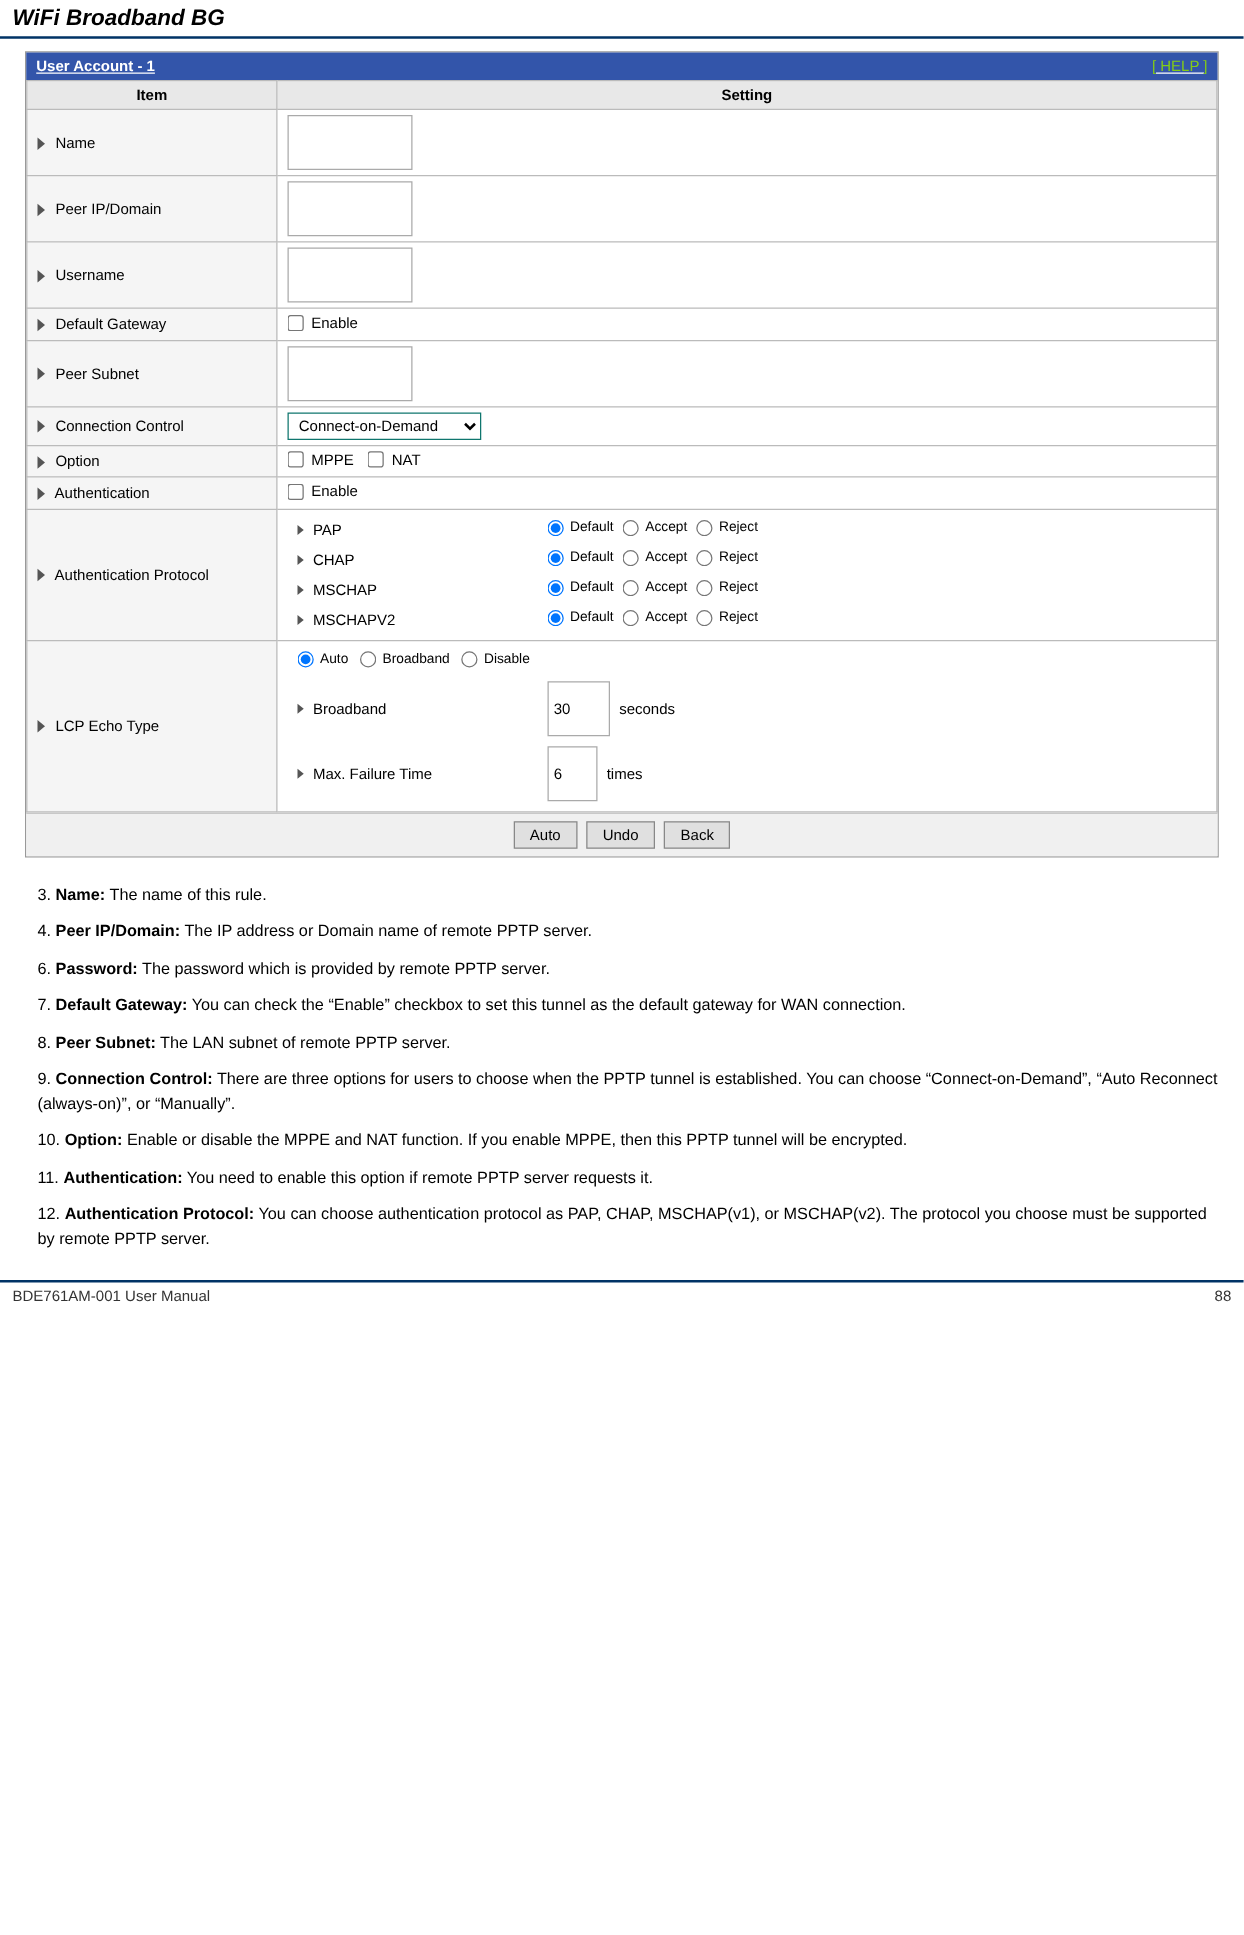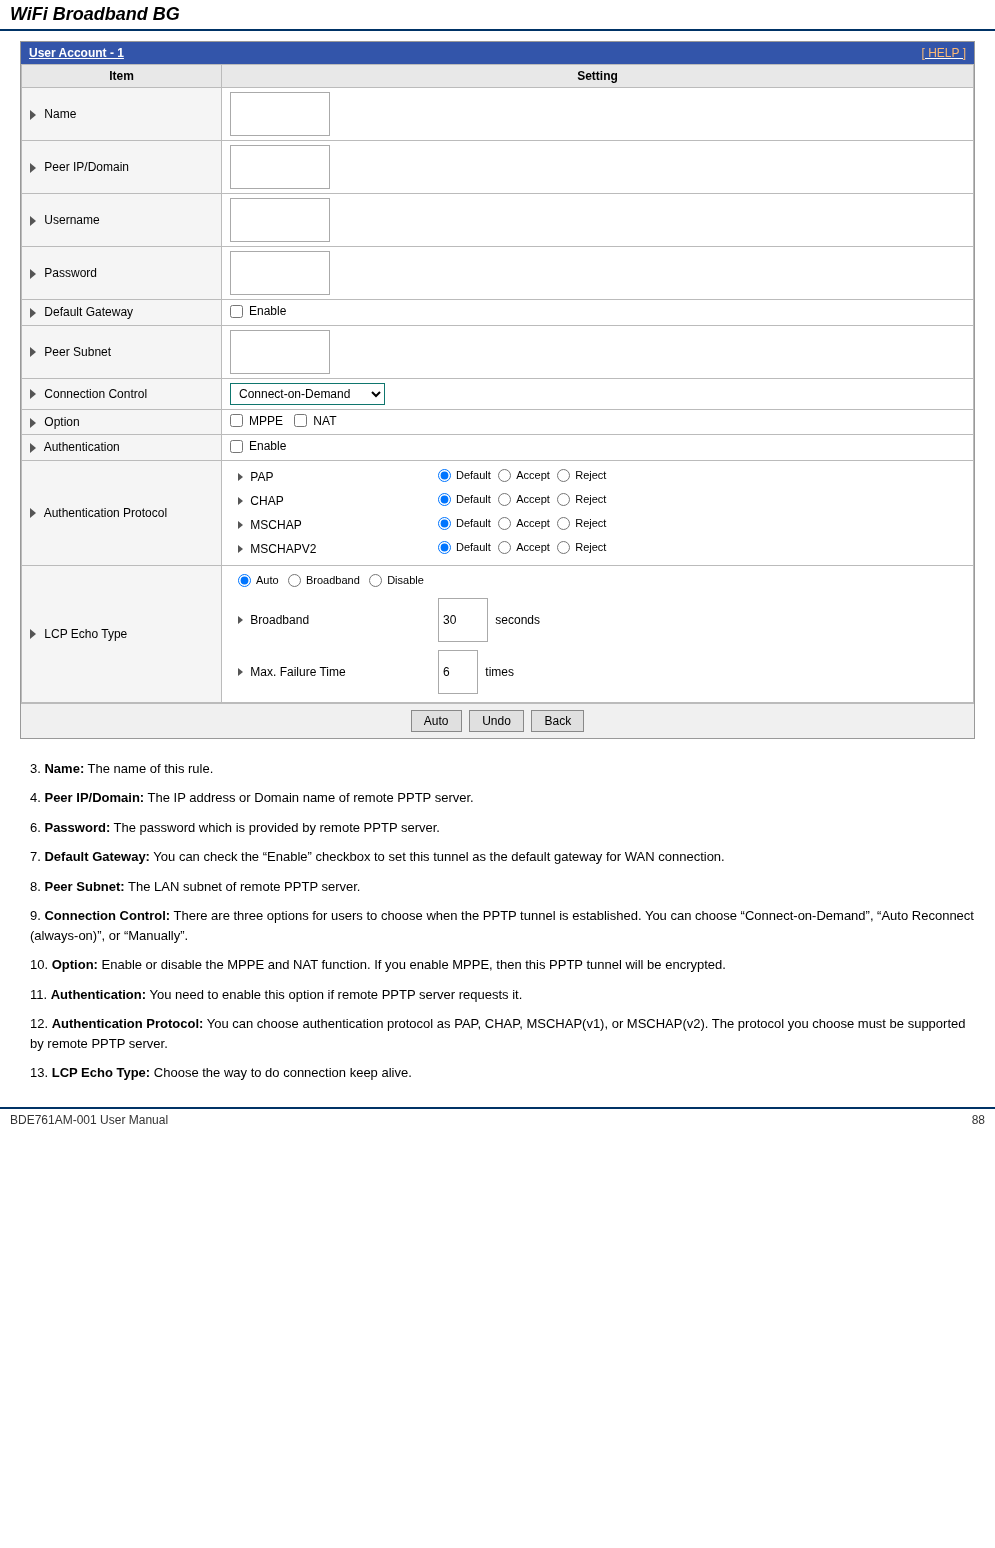--- a/index.html
+++ b/index.html
@@ -39,21 +39,21 @@
       color: #fff;
       font-weight: bold;
       font-size: 12px;
       padding: 4px 8px;
       display: flex;
       justify-content: space-between;
       align-items: center;
       text-decoration: underline;
     }
     .panel-header .help-link {
-      color: #fdba74;
+      color: #84cc16;
       font-weight: normal;
       font-size: 12px;
     }
 
     .form-table {
       width: 100%;
       border-collapse: collapse;
     }
     .form-table thead tr th {
       background: #e8e8e8;
@@ -255,29 +255,20 @@
         <tr>
           <td>
             <span class="label-arrow"></span>
             <span>Username</span>
           </td>
           <td>
             <input type="text" class="form-input-text" value="" style="">
           </td>
         </tr>
 
-        <tr>
-          <td>
-            <span class="label-arrow"></span>
-            <span>Password</span>
-          </td>
-          <td>
-            <input type="text" class="form-input-text" value="" style="">
-          </td>
-        </tr>
 
         <tr>
           <td>
             <span class="label-arrow"></span>
             <span>Default Gateway</span>
           </td>
           <td>
             <label class="checkbox-label">
               <input type="checkbox" style="">
               <span>Enable</span>
@@ -494,21 +485,20 @@
   <ol class="desc-list" id="desc-list-container">
   <li><span class="item-num">3.</span> <strong class="item-label">Name:</strong><span> The name of this rule.</span></li>
       <li><span class="item-num">4.</span> <strong class="item-label">Peer IP/Domain:</strong><span> The IP address or Domain name of remote PPTP server.</span></li>
       <li><span class="item-num">6.</span> <strong class="item-label">Password:</strong><span> The password which is provided by remote PPTP server.</span></li>
       <li><span class="item-num">7.</span> <strong class="item-label">Default Gateway:</strong><span> You can check the “Enable” checkbox to set this tunnel as the default gateway for WAN connection.</span></li>
       <li><span class="item-num">8.</span> <strong class="item-label">Peer Subnet:</strong><span> The LAN subnet of remote PPTP server.</span></li>
       <li><span class="item-num">9.</span> <strong class="item-label">Connection Control:</strong><span> There are three options for users to choose when the PPTP tunnel is established. You can choose “Connect-on-Demand”, “Auto Reconnect (always-on)”, or “Manually”.</span></li>
       <li><span class="item-num">10.</span> <strong class="item-label">Option:</strong><span> Enable or disable the MPPE and NAT function. If you enable MPPE, then this PPTP tunnel will be encrypted.</span></li>
       <li><span class="item-num">11.</span> <strong class="item-label">Authentication:</strong><span> You need to enable this option if remote PPTP server requests it.</span></li>
       <li><span class="item-num">12.</span> <strong class="item-label">Authentication Protocol:</strong><span> You can choose authentication protocol as PAP, CHAP, MSCHAP(v1), or MSCHAP(v2). The protocol you choose must be supported by remote PPTP server.</span></li>
-      <li><span class="item-num">13.</span> <strong class="item-label">LCP Echo Type:</strong><span> Choose the way to do connection keep alive.</span></li>
     </ol>
 
 </div>
 
 <div class="page-footer">
   <span class="footer-left">BDE761AM-001    User Manual</span>
   <span class="footer-right">88</span>
 </div>
 
 </body></html>

